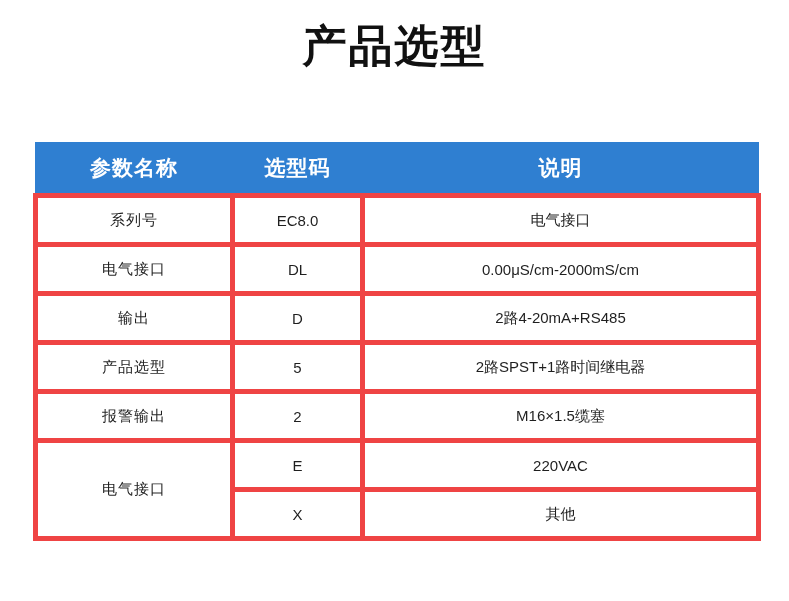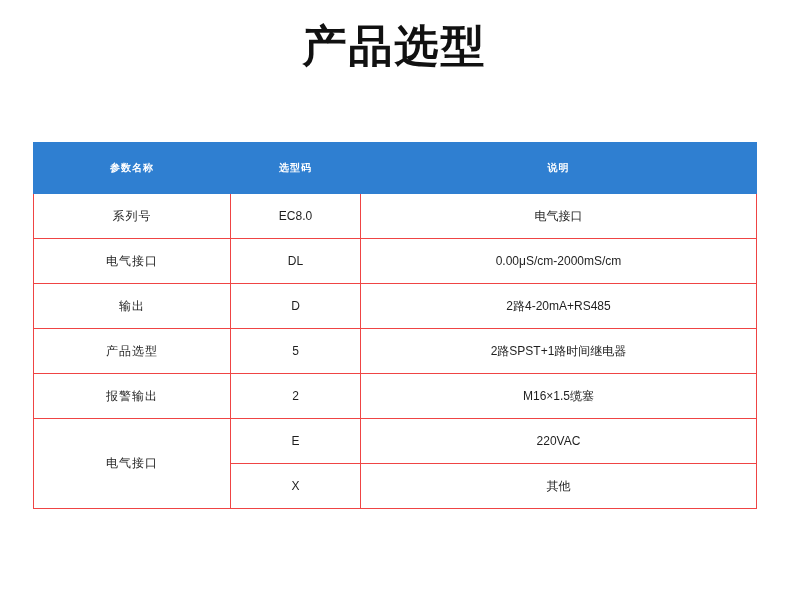--- a/index.html
+++ b/index.html
@@ -41,32 +41,32 @@
     width: 723px;
     table-layout: fixed;
     background: #ffffff;
   }
   table.spec col.c1 { width: 197px; }
   table.spec col.c2 { width: 130px; }
   table.spec col.c3 { width: 396px; }
   table.spec th {
     background: #2f7fd1;
     color: #ffffff;
-    font-size: 10px;
+    font-size: 21px;
     font-weight: bold;
     height: 48px;
     border: 1px solid #2f7fd1;
     text-align: center;
     vertical-align: middle;
     letter-spacing: 1px;
   }
   table.spec td {
-    border: 1px solid #ef4444;
+    border: 5px solid #ef4444;
     height: 44px;
-    font-size: 12px;
+    font-size: 15px;
     text-align: center;
     vertical-align: middle;
     color: #1f1f1f;
     background: #ffffff;
     padding: 0 6px;
   }
   table.spec td.label {
     letter-spacing: 1px;
   }
 </style>

